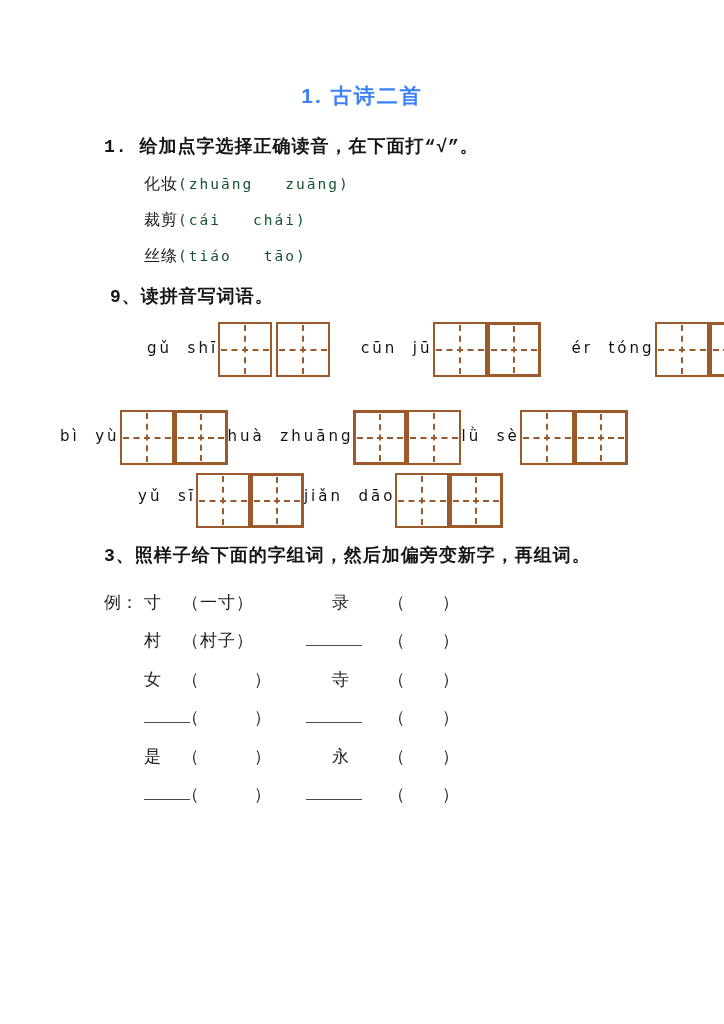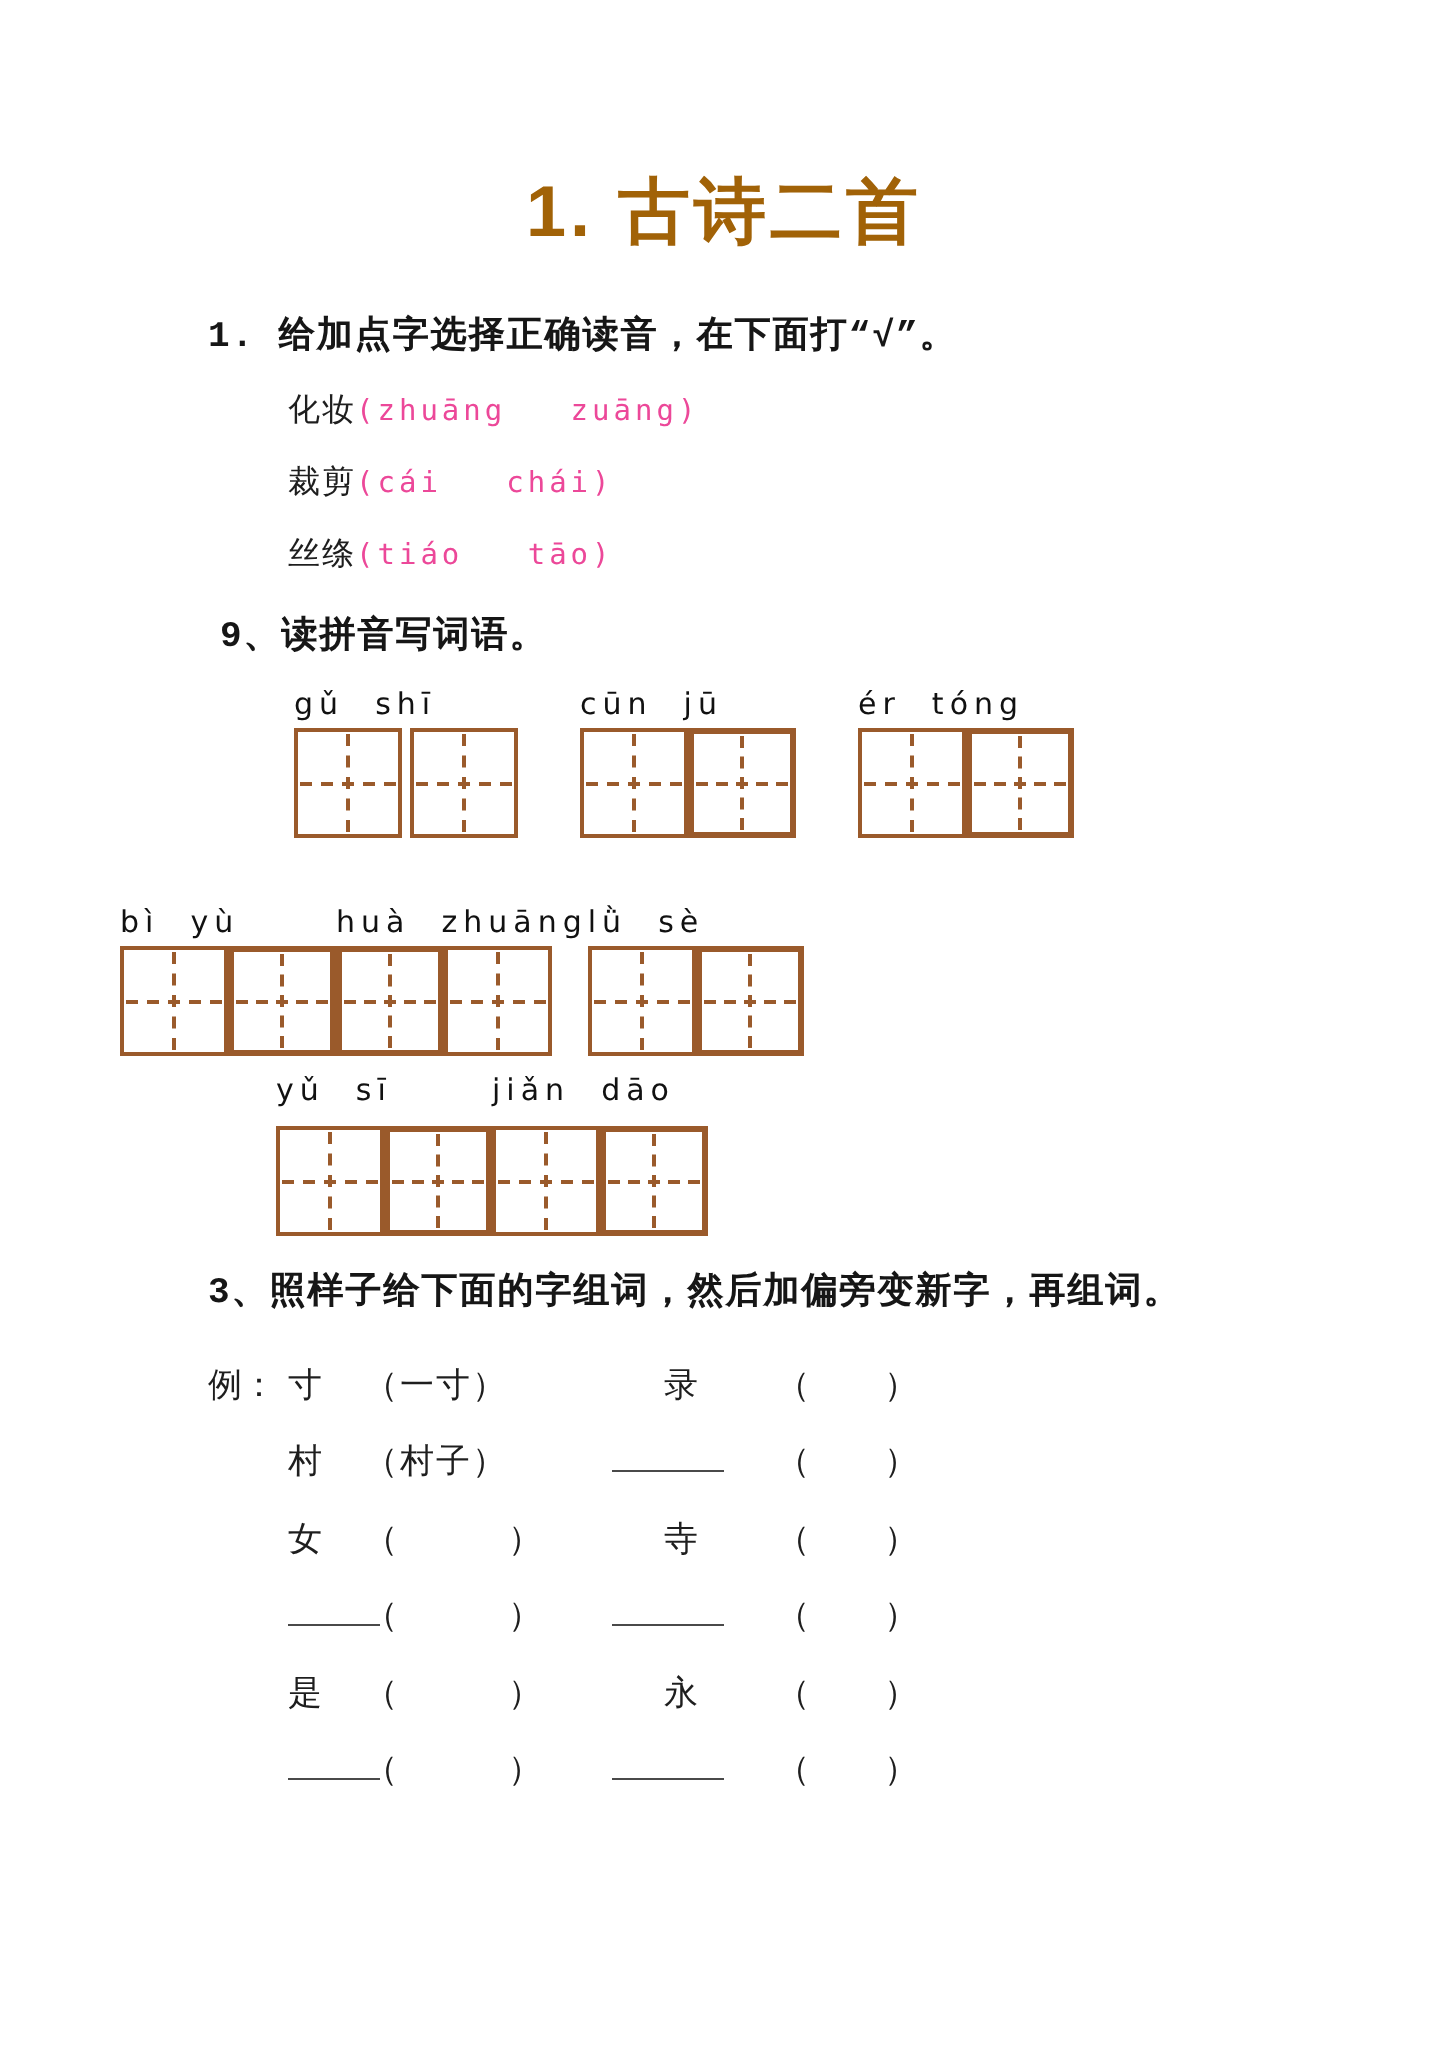--- a/index.html
+++ b/index.html
@@ -5,40 +5,40 @@
   * { margin:0; padding:0; box-sizing:border-box; }
   html,body { background:#ffffff; }
   .page {
     width:724px; height:1024px; background:#ffffff; color:#1e1e1e;
     position:relative; overflow:hidden;
     font-family:"Liberation Serif", serif;
   }
   .title {
     text-align:center; padding-top:82px;
     font-family:"Liberation Sans", sans-serif;
-    font-weight:700; font-size:36px; letter-spacing:2px; color:#a16207;
+    font-weight:700; font-size:21px; letter-spacing:2px; color:#3b82f6;
   }
   .q-heading {
     font-family:Liberation Mono, monospace;
     font-weight:600; font-size:18px; letter-spacing:1px;
     margin-left:104px; color:#161616;
   }
   .q1h { margin-top:24px; }
   .q1-item { margin-left:104px; margin-top:16px; height:20px; display:flex; align-items:baseline; }
   .cn { font-size:16px; letter-spacing:1px;margin-left:40px; }
   .pron {
     font-family:"DejaVu Sans Mono", monospace;
-    font-size:14.5px; letter-spacing:2px; white-space:pre; color:#ec4899;
+    font-size:14.5px; letter-spacing:2px; white-space:pre; color:#14532d;
   }
   .q2h { margin-top:18px; margin-left:110px; }
   .q2-row { display:flex; }
   .row1 { margin-left:147px; margin-top:14px; gap:31px; }
   .row2 { margin-left:60px; margin-top:33px; }
   .row3 { margin-left:138px; margin-top:8px; }
-  .group { display:flex; flex-direction:column; align-items:flex-start; }
+  .group { display:flex; flex-direction:row; align-items:center; }
   .pinyin {
     font-family:"DejaVu Sans", sans-serif;
     font-size:15px; letter-spacing:3px; white-space:pre;
     height:21px; line-height:19px; color:#111;
   }
   .row3 .pinyin { margin-bottom:6px; }
   .boxes { display:flex; }
   .boxes.gapped { gap:4px; }
   .tzg { width:54px; height:55px; border:2px solid #9a5a2b; position:relative; background:#fff; }
   .tzg.thick { border-width:3px; }

